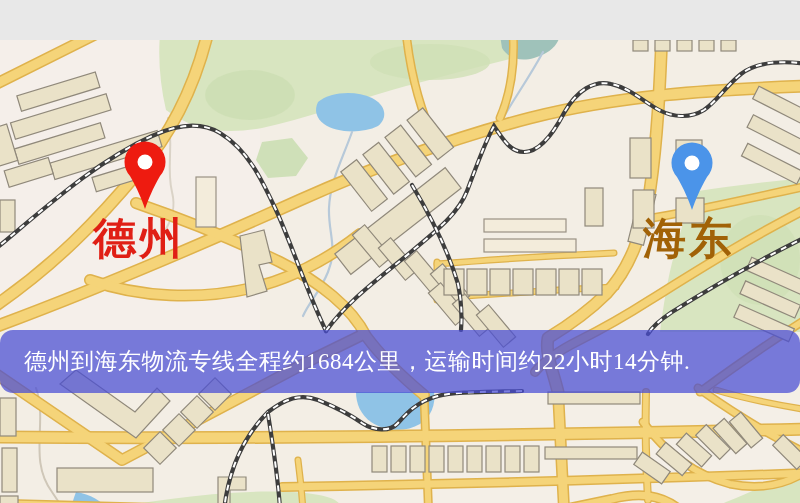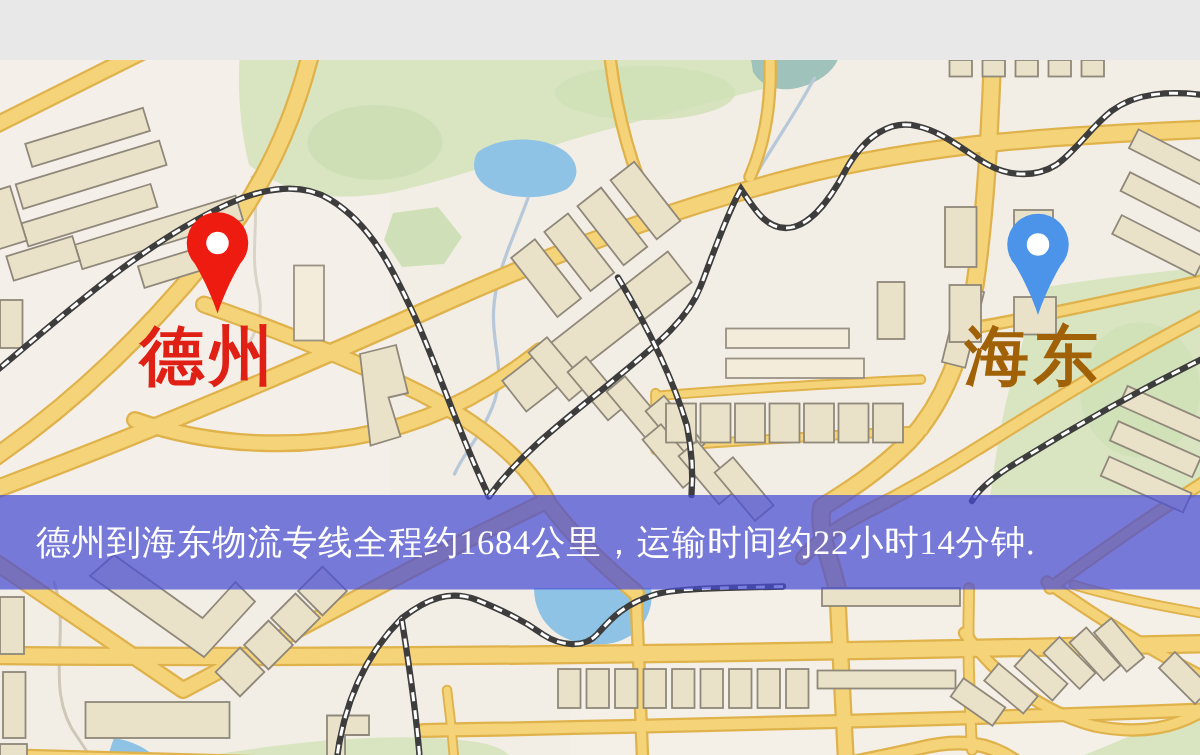--- a/index.html
+++ b/index.html
@@ -29,21 +29,21 @@
     font-family:"Liberation Serif","DejaVu Serif",serif;
     font-size:43px;font-weight:600;letter-spacing:3px;white-space:nowrap;
     line-height:1;
   }
   .label-origin{left:139px;top:177px;color:#e01f15;}
   .label-dest{left:689px;top:177px;color:#a16207;}
   
   .banner{
     position:absolute;left:0;top:290px;width:800px;height:63px;
     background:rgba(73,77,213,0.73);
-    display:flex;align-items:center;
+    display:flex;align-items:center;border-radius:13px;
   }
   .banner-text{
     font-family:"Liberation Serif","DejaVu Serif",serif;
     color:#ffffff;font-size:23px;letter-spacing:0.5px;
     padding-left:24px;white-space:nowrap;
   }
 </style>
 </head>
 <body>
 

